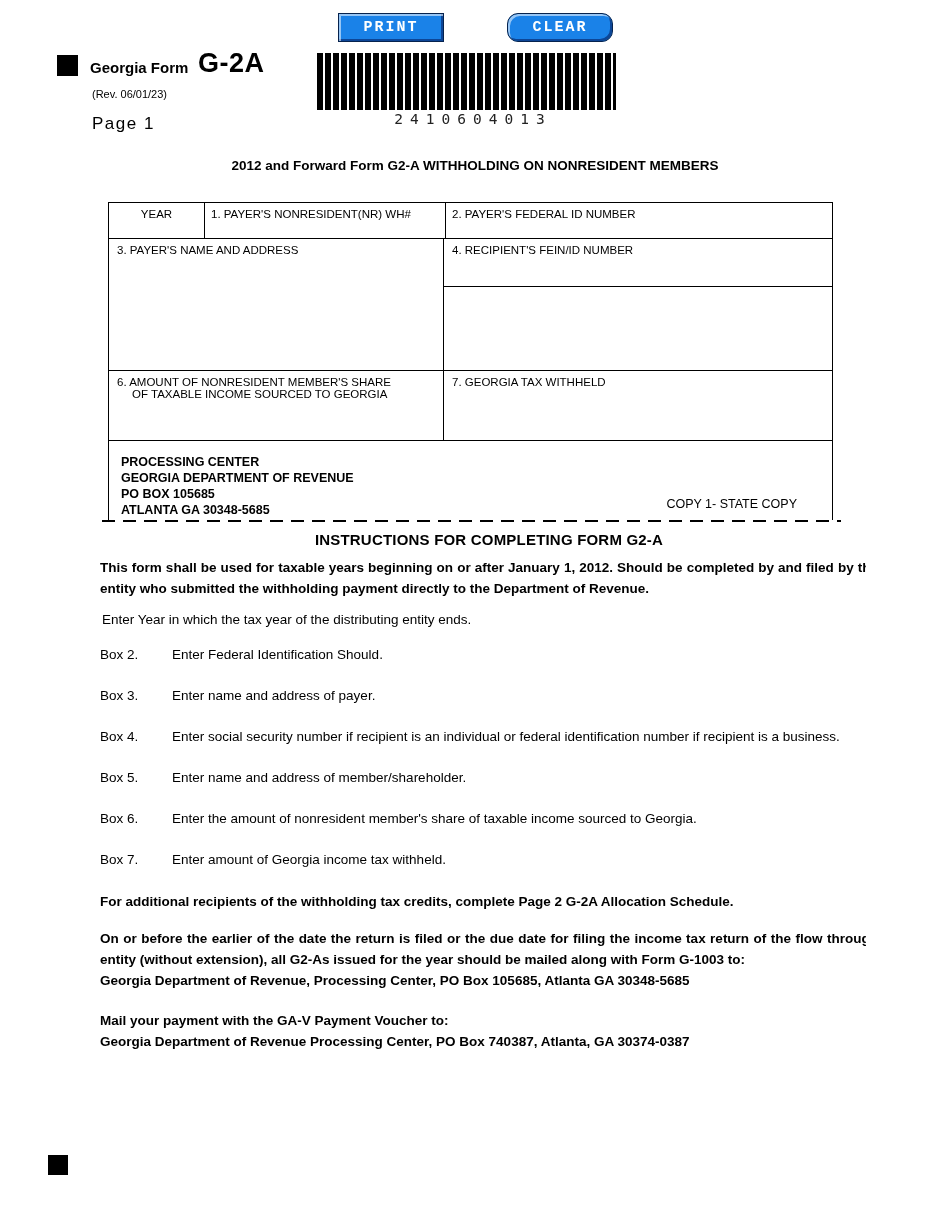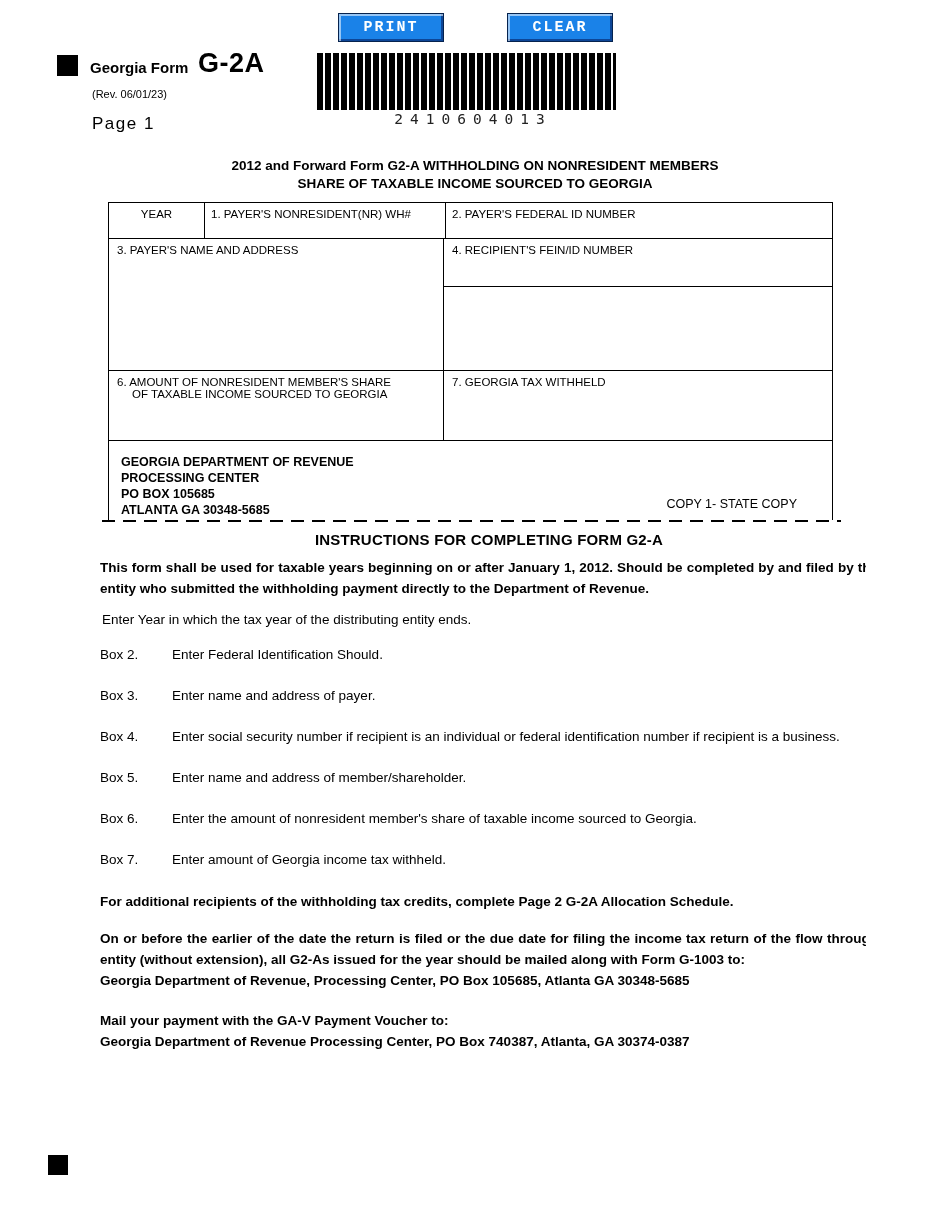--- a/index.html
+++ b/index.html
@@ -7,21 +7,21 @@
         font-family:"Liberation Sans",sans-serif;color:#000;}
 
   
   .pdf-btn{position:absolute;height:29px;width:106px;background:#1a82e8;
            border:1px solid #06234e;color:#fff;
            font-family:"Liberation Mono","DejaVu Sans Mono",monospace;
            font-weight:bold;font-size:15px;letter-spacing:2px;padding:0;text-align:center;
            box-shadow: inset 2px 2px 0 rgba(255,255,255,.55), inset -2px -2px 0 rgba(0,10,70,.5);
            cursor:pointer;}
   #print-btn{left:338px;top:13px;}
-  #clear-btn{left:507px;top:13px;}
+  #clear-btn{left:507px;top:13px;border-radius:11px;}
 
   
   .sq{position:absolute;background:#000;}
   .sq-tl{left:57px;top:55px;width:21px;height:21px;}
   .sq-tr{left:873px;top:55px;width:21px;height:21px;}
   .sq-bl{left:48px;top:1155px;width:20px;height:20px;}
   .sq-br{left:873px;top:1155px;width:20px;height:20px;}
 
   
   .form-label{position:absolute;left:90px;top:59px;font-size:15px;font-weight:bold;}
@@ -171,21 +171,20 @@
       <span class="bar" style="width: 6px;"></span>
       <span class="gap" style="width: 2px;"></span>
       <span class="bar" style="width: 6px;"></span>
       <span class="gap" style="width: 2px;"></span>
       <span class="bar" style="width: 3px;"></span>
     </div>
   <div class="barcode-num">2410604013</div>
 
   <div class="doc-title">
     <div>2012 and Forward Form G2-A WITHHOLDING ON NONRESIDENT MEMBERS</div>
-    <div>SHARE OF TAXABLE INCOME SOURCED TO GEORGIA</div>
   </div>
 
   <div class="form-table">
     <div class="ft-row r1">
       <div class="cell c-year">
         <span>YEAR</span>
       </div>
       <div class="cell c-box1">
         <span>1. PAYER'S NONRESIDENT(NR) WH#</span>
       </div>
@@ -208,22 +207,22 @@
       <div class="cell c-box6">
         <div>6. AMOUNT OF NONRESIDENT MEMBER'S SHARE</div>
         <div class="l2">OF TAXABLE INCOME SOURCED TO GEORGIA</div>
       </div>
       <div class="cell c-box7">
         <span>7. GEORGIA TAX WITHHELD</span>
       </div>
     </div>
     <div class="ft-row r4">
       <div class="addr">
+        <div>PROCESSING CENTER</div>
         <div>GEORGIA DEPARTMENT OF REVENUE</div>
-        <div>PROCESSING CENTER</div>
         <div>PO BOX 105685</div>
         <div>ATLANTA GA 30348-5685</div>
       </div>
       <div class="copy-label">COPY 1- STATE COPY</div>
     </div>
     <div class="cutline"></div>
   </div>
 
   <div class="instructions">
     <h2>INSTRUCTIONS FOR COMPLETING FORM G2-A</h2>

